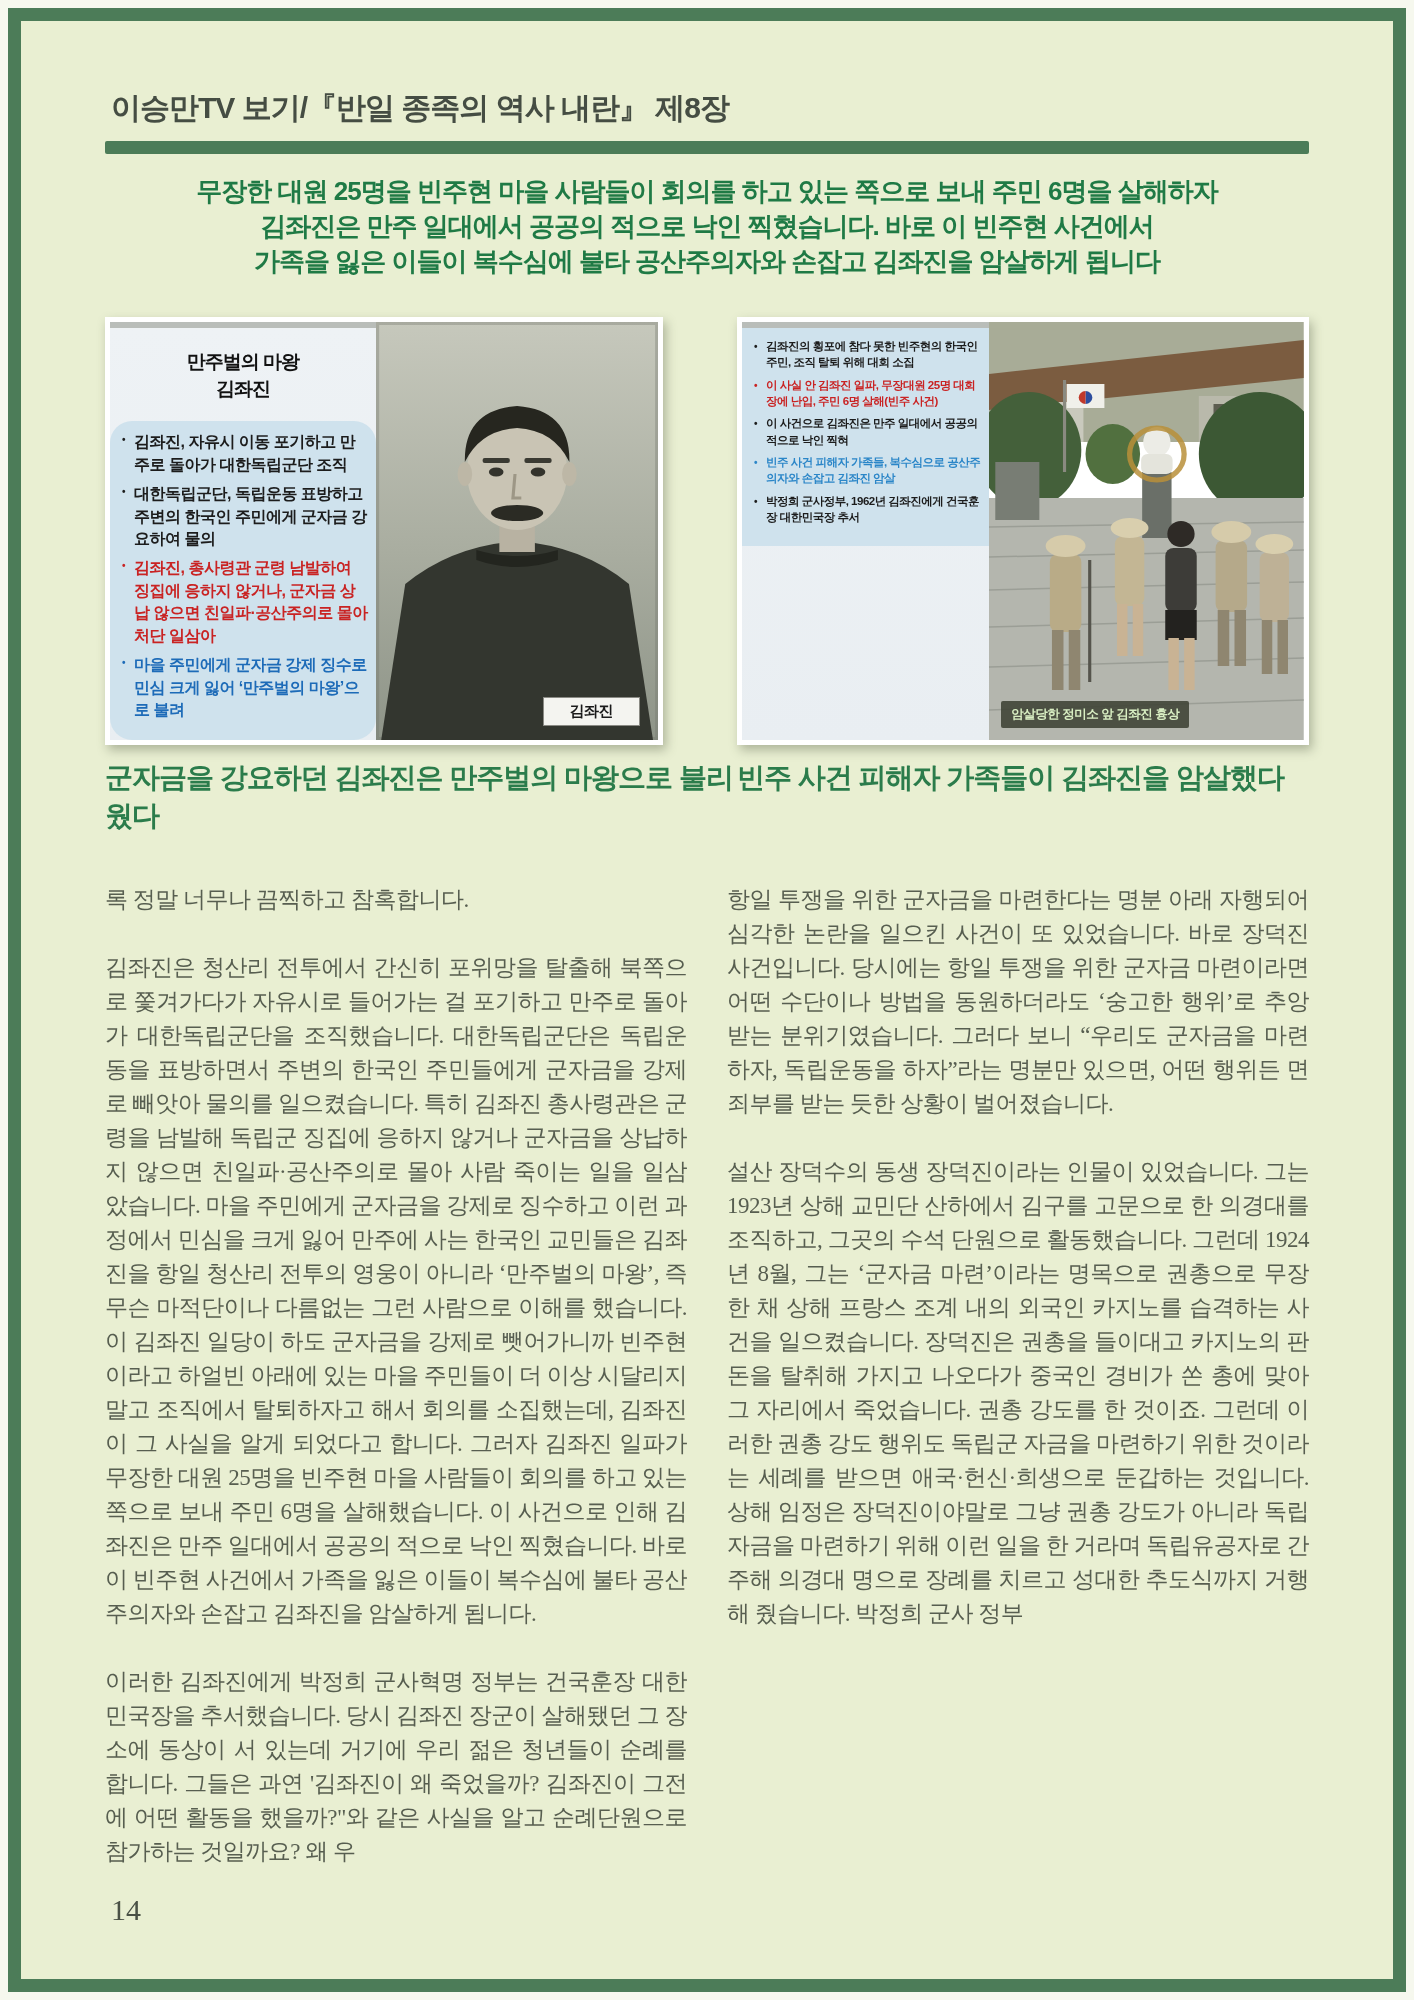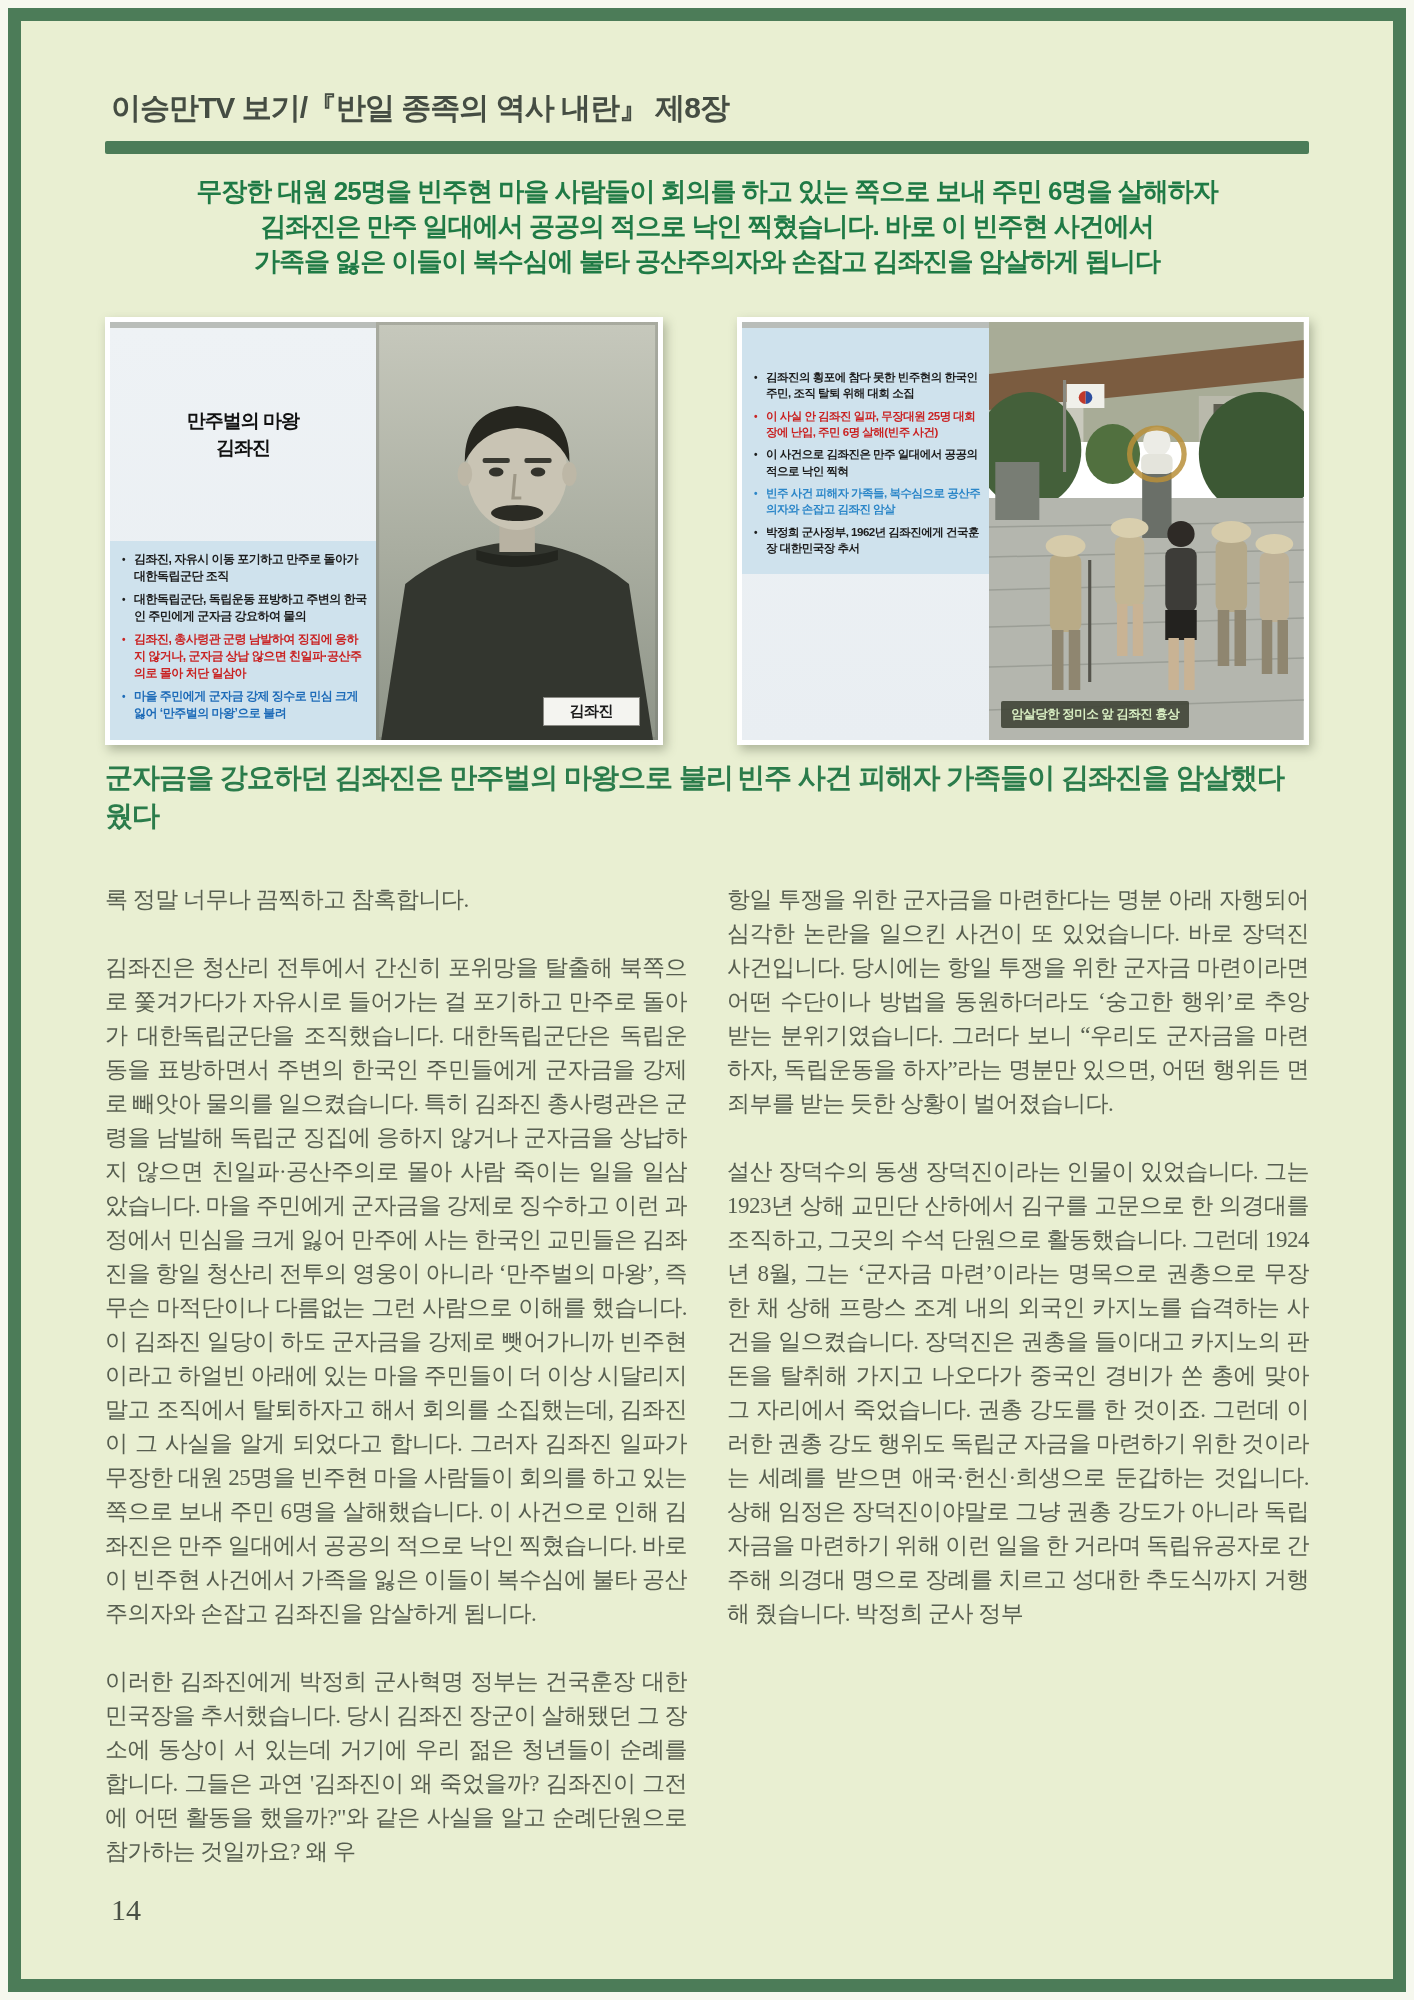--- a/index.html
+++ b/index.html
@@ -65,21 +65,21 @@
   .slide-title{
     font-size:19px;line-height:27px;font-weight:bold;color:#111;
     letter-spacing:-1px;
   }
   .bullets{
     margin:0;
     list-style:none;
     background:#cfe2ed;
     padding:10px 8px 12px 12px;
   }
-  .figure-left .bullets{min-height:172px;font-size:12px;}
+  .figure-left .bullets{min-height:172px;font-size:16px;border-radius:22px;}
   .figure-right .bullets{min-height:196px;font-size:11.5px;}
   .bullets li{
     position:relative;
     padding-left:12px;
     margin-bottom:6px;
     font-weight:bold;
     line-height:1.42;
     letter-spacing:-0.5px;
   }
   .bullets li::before{
@@ -205,21 +205,21 @@
         </div>
       </div>
       <div class="caption">군자금을 강요하던 김좌진은 만주벌의 마왕으로 불리웠다</div>
     </div>
 
     <div class="fig-block">
       <div class="figure figure-right">
         <div class="figure-inner">
           <div class="slide">
             <ul class="bullets">
-              <li style="color: rgb(28, 28, 28); margin-top: 31px;">김좌진의 횡포에 참다 못한 빈주현의 한국인 주민, 조직 탈퇴 위해 대회 소집</li>
+              <li style="color: rgb(28, 28, 28);">김좌진의 횡포에 참다 못한 빈주현의 한국인 주민, 조직 탈퇴 위해 대회 소집</li>
               <li style="color: rgb(201, 35, 35);">이 사실 안 김좌진 일파, 무장대원 25명 대회장에 난입, 주민 6명 살해(빈주 사건)</li>
               <li style="color: rgb(28, 28, 28);">이 사건으로 김좌진은 만주 일대에서 공공의 적으로 낙인 찍혀</li>
               <li style="color: rgb(43, 134, 200);">빈주 사건 피해자 가족들, 복수심으로 공산주의자와 손잡고 김좌진 암살</li>
               <li style="color: rgb(28, 28, 28);">박정희 군사정부, 1962년 김좌진에게 건국훈장 대한민국장 추서</li>
             </ul>
           </div>
           <div class="photo">
             <svg viewBox="0 0 300 418" preserveAspectRatio="none">
               <rect x="0" y="0" width="300" height="120" fill="#a8ac97"></rect>
               <polygon points="0,52 300,18 300,56 0,88" fill="#7b5c40"></polygon>

